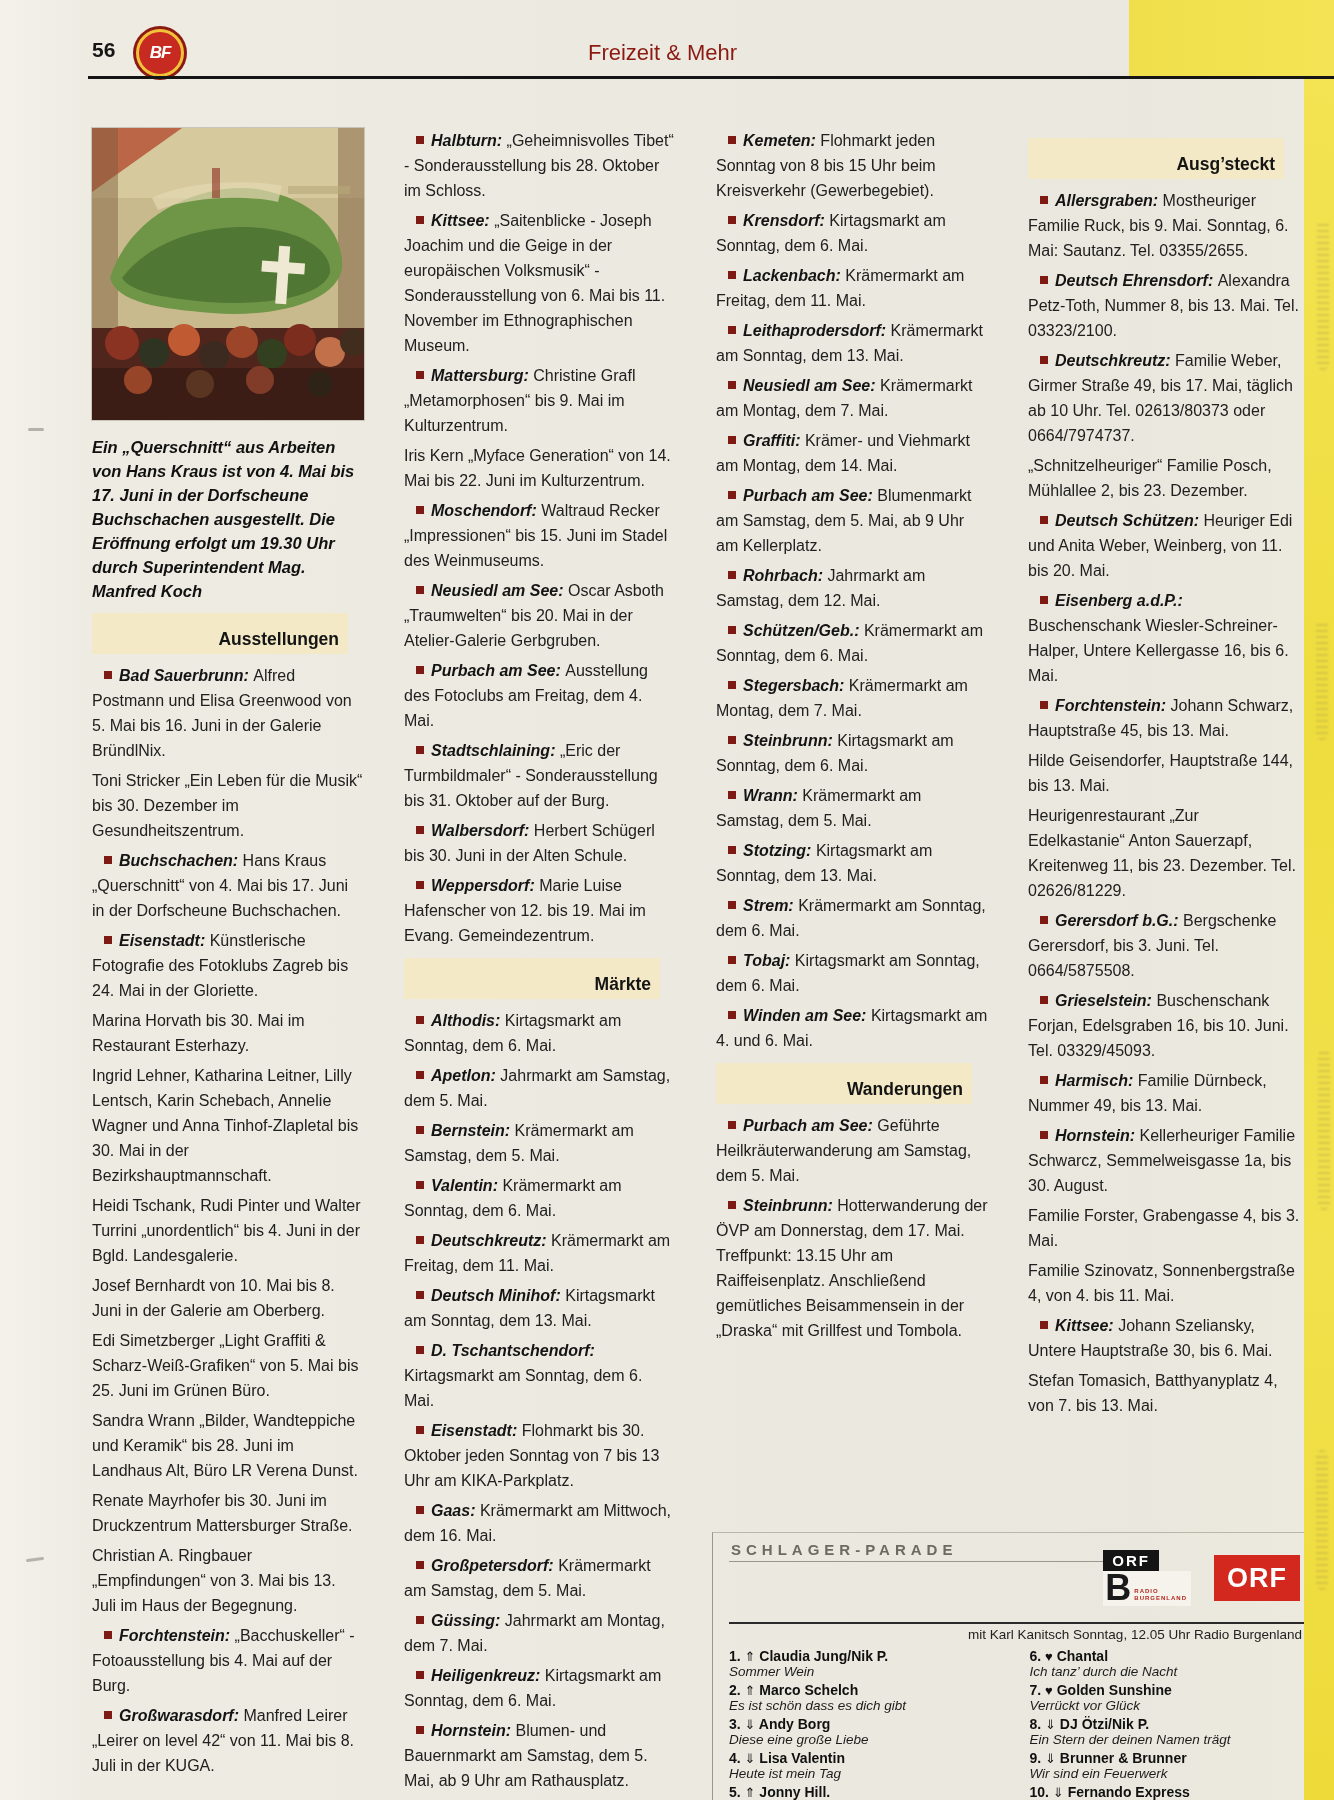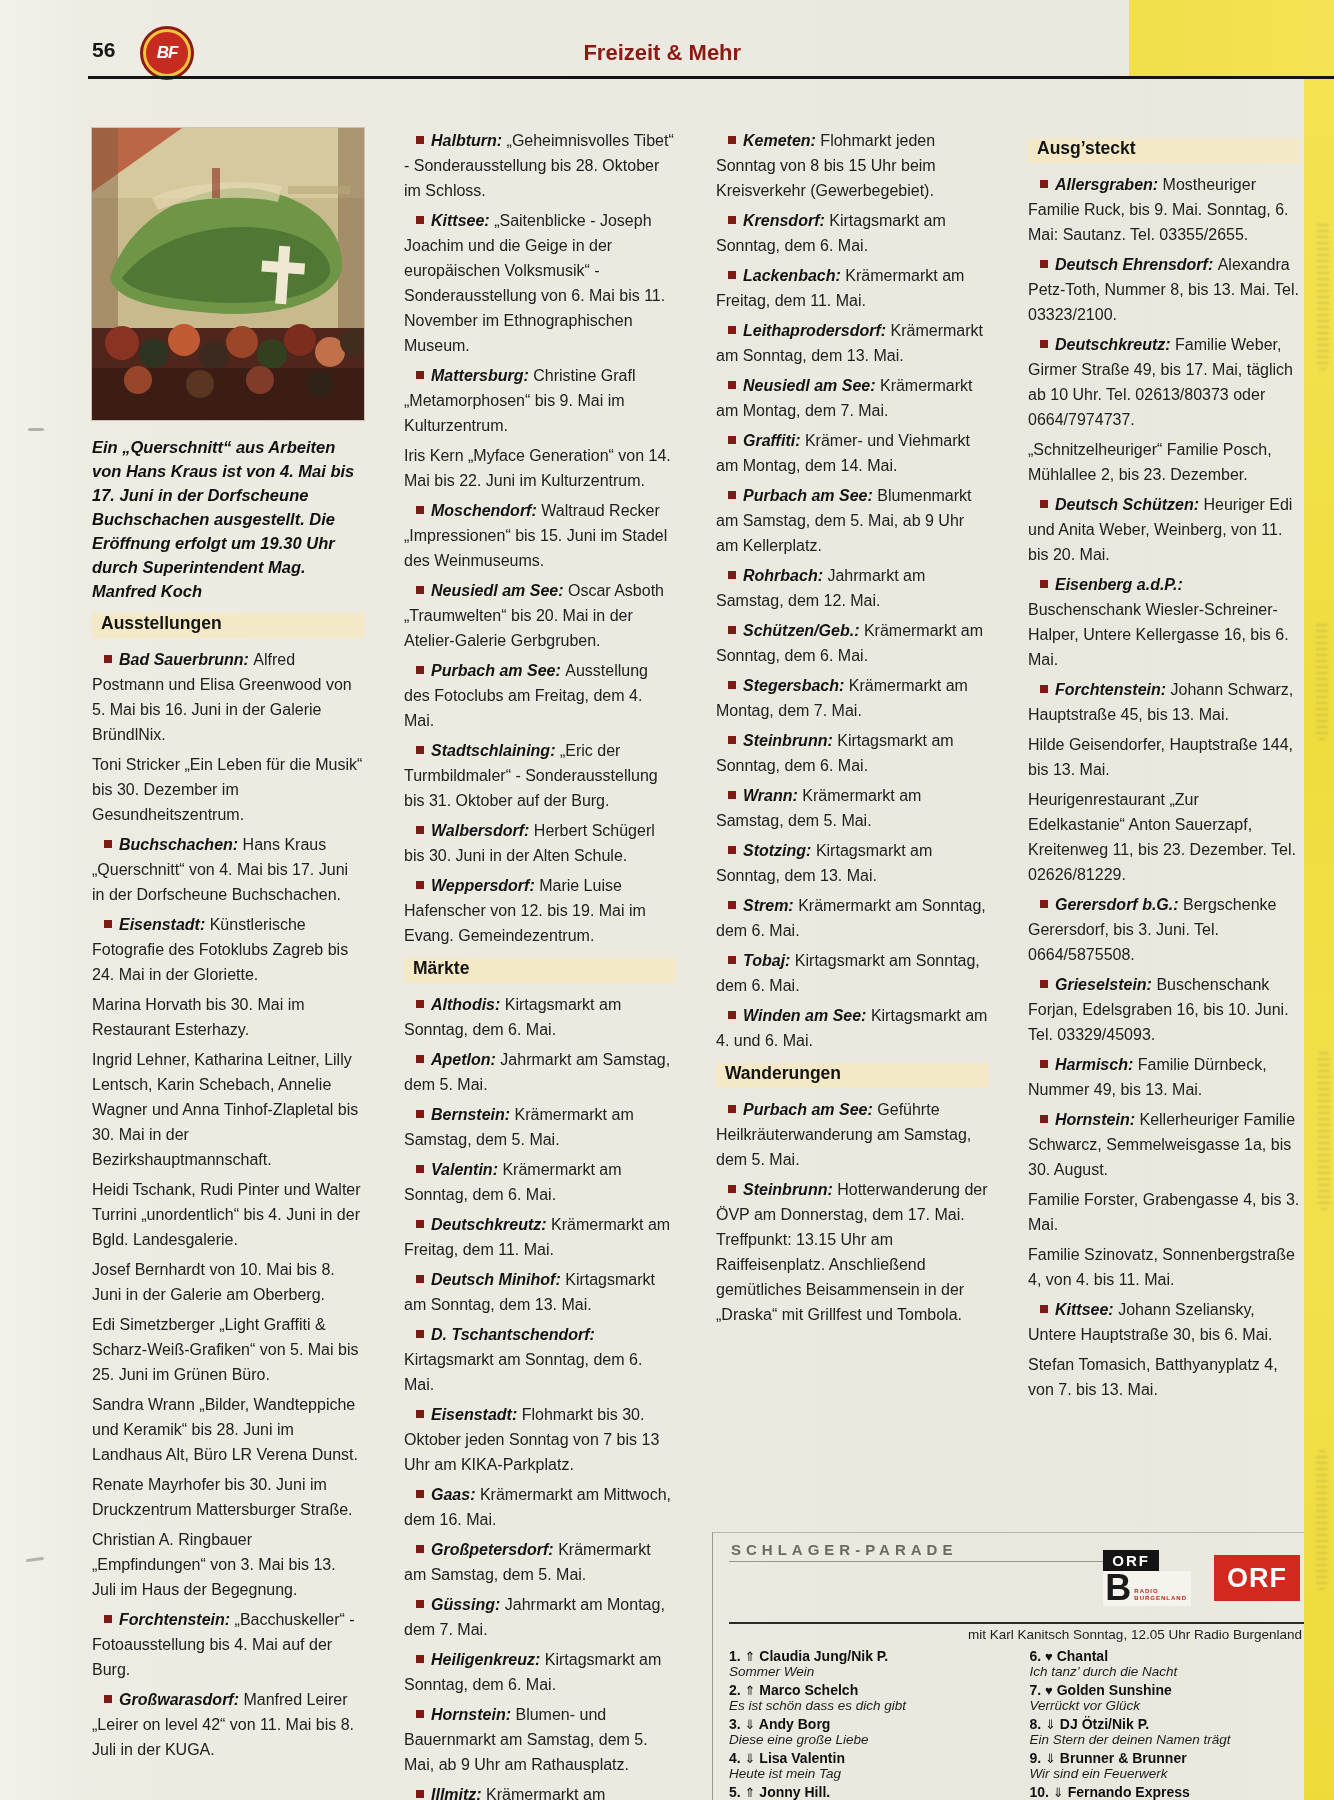--- a/index.html
+++ b/index.html
@@ -8,37 +8,37 @@
         font-family:"Liberation Sans",sans-serif;color:#1d1d1d;}
   
   .edge-strip{position:absolute;right:0;top:0;width:30px;height:1800px;background:linear-gradient(180deg,#f4e455,#efdd3e 40%,#f2e14c 70%,#eeda38);}
   .edge-corner{position:absolute;right:0;top:0;width:205px;height:76px;background:linear-gradient(90deg,#f0df4a,#f4e455);}
   .bleed{position:absolute;width:12px;border-radius:6px;opacity:.18;filter:blur(1px);
          background:repeating-linear-gradient(0deg,#5a5040 0 2px,transparent 2px 6px);}
   .margin-mark{position:absolute;background:#8a8a85;opacity:.6;border-radius:2px;}
 
   
   .page-num{position:absolute;left:92px;top:38px;font-size:21px;font-weight:bold;color:#161616;}
-  .bf-logo{position:absolute;left:143px;top:29px;width:42px;height:42px;border-radius:50%;
+  .bf-logo{position:absolute;left:136px;top:29px;width:42px;height:42px;border-radius:50%;
            background:#c62a21;border:3px solid #f2c23a;box-shadow:0 0 0 3px #8c1a12;
            display:flex;align-items:center;justify-content:center;}
   .bf-logo span{color:#fff;font-weight:bold;font-style:italic;font-size:17px;letter-spacing:-1px;}
   .header-title{position:absolute;left:50%;transform:translateX(-53%);top:40px;
-                font-size:22px;font-weight:bold;color:#8c1a12;}
+                font-size:22px;font-weight:normal;color:#8c1a12;}
   .header-rule{position:absolute;left:88px;right:0;top:76px;height:3px;background:#151515;}
 
   
   .col{position:absolute;top:128px;width:272px;font-size:16px;line-height:25px;color:#202020;}
   #col1{left:92px;} #col2{left:404px;} #col3{left:716px;} #col4{left:1028px;}
   .col p{margin:0 0 5px 0;}
   .entry .bullet{display:inline-block;width:8px;height:8px;background:#7e1a14;
                  margin:0 7px 0 12px;transform:translateY(-2px);}
   .lead{font-weight:bold;font-style:italic;color:#141414;}
   .sec-head{background:#f3e9c6;font-weight:bold;font-size:17.5px;line-height:20px;
-            padding:0 9px 5px 9px;margin:10px 0 9px 0;color:#141414;}
+            padding:16px 9px 5px 9px;margin:10px 16px 9px 0;color:#141414;text-align:right;}
 
   
   .artwork{width:272px;height:292px;overflow:hidden;box-shadow:0 0 0 1px rgba(90,80,60,.25);}
   .caption{margin:15px 4px 4px 0;font-weight:bold;font-style:italic;
            font-size:16.5px;line-height:24px;color:#111;}
 
   
   .chart{position:absolute;left:712px;top:1532px;width:592px;height:268px;
          border-left:1px solid #9a978e;border-top:1px solid #b9b6ab;
          padding:6px 0 16px 16px;box-sizing:border-box;}

